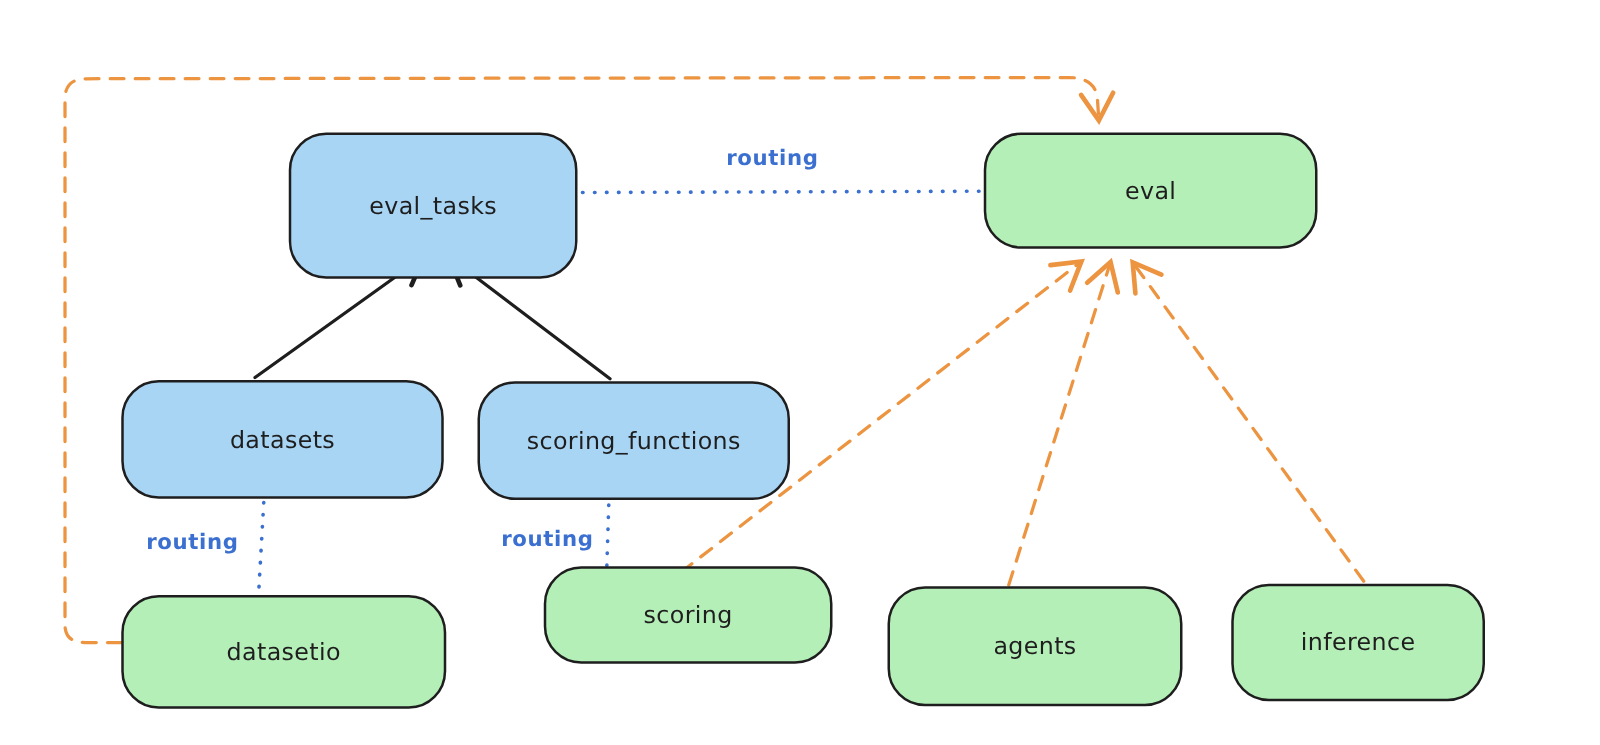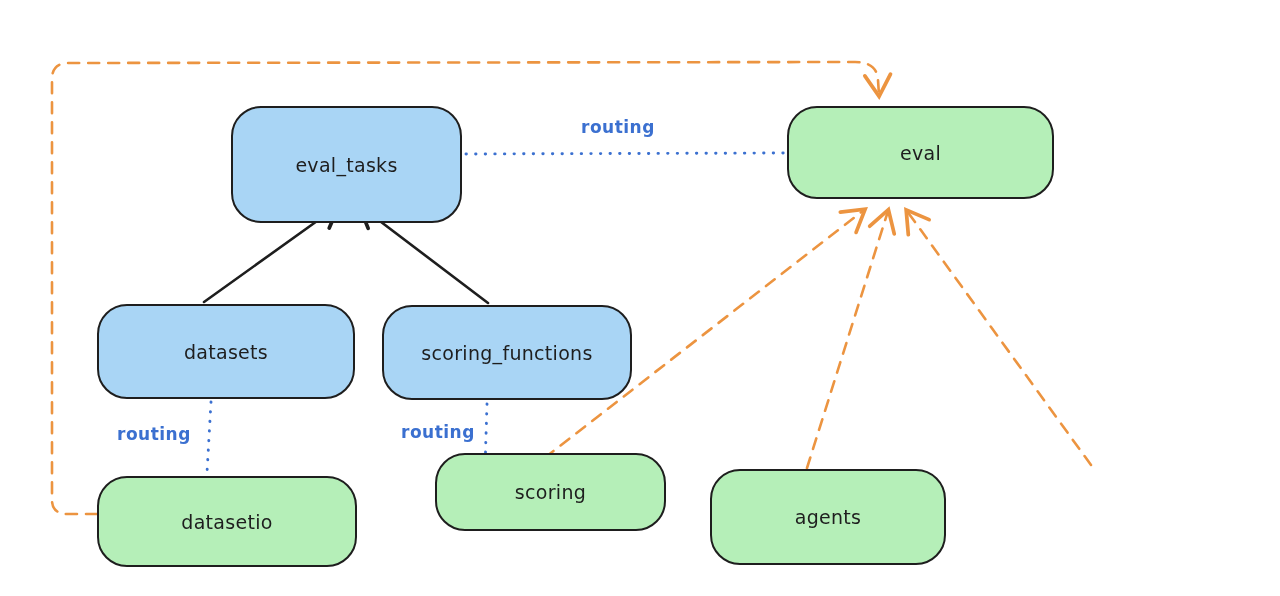--- a/index.html
+++ b/index.html
@@ -82,18 +82,21 @@
   </div>
 
   <div class="node green" style="left:387px; top:453px; width:231px; height:78px;margin-left:48px;">
     <span>scoring</span>
   </div>
 
   <div class="node green" style="left:710px; top:469px; width:236px; height:96px;">
     <span>agents</span>
   </div>
 
+  <div class="node green" style="left:985px; top:467px; width:203px; height:94px;">
+    <span>inference</span>
+  </div>
 
   <div class="routing-label" style="left:581px; top:117px;">routing</div>
   <div class="routing-label" style="left:117px; top:424px;">routing</div>
   <div class="routing-label" style="left:401px; top:422px;">routing</div>
 
 </div>
 
 </body></html>

